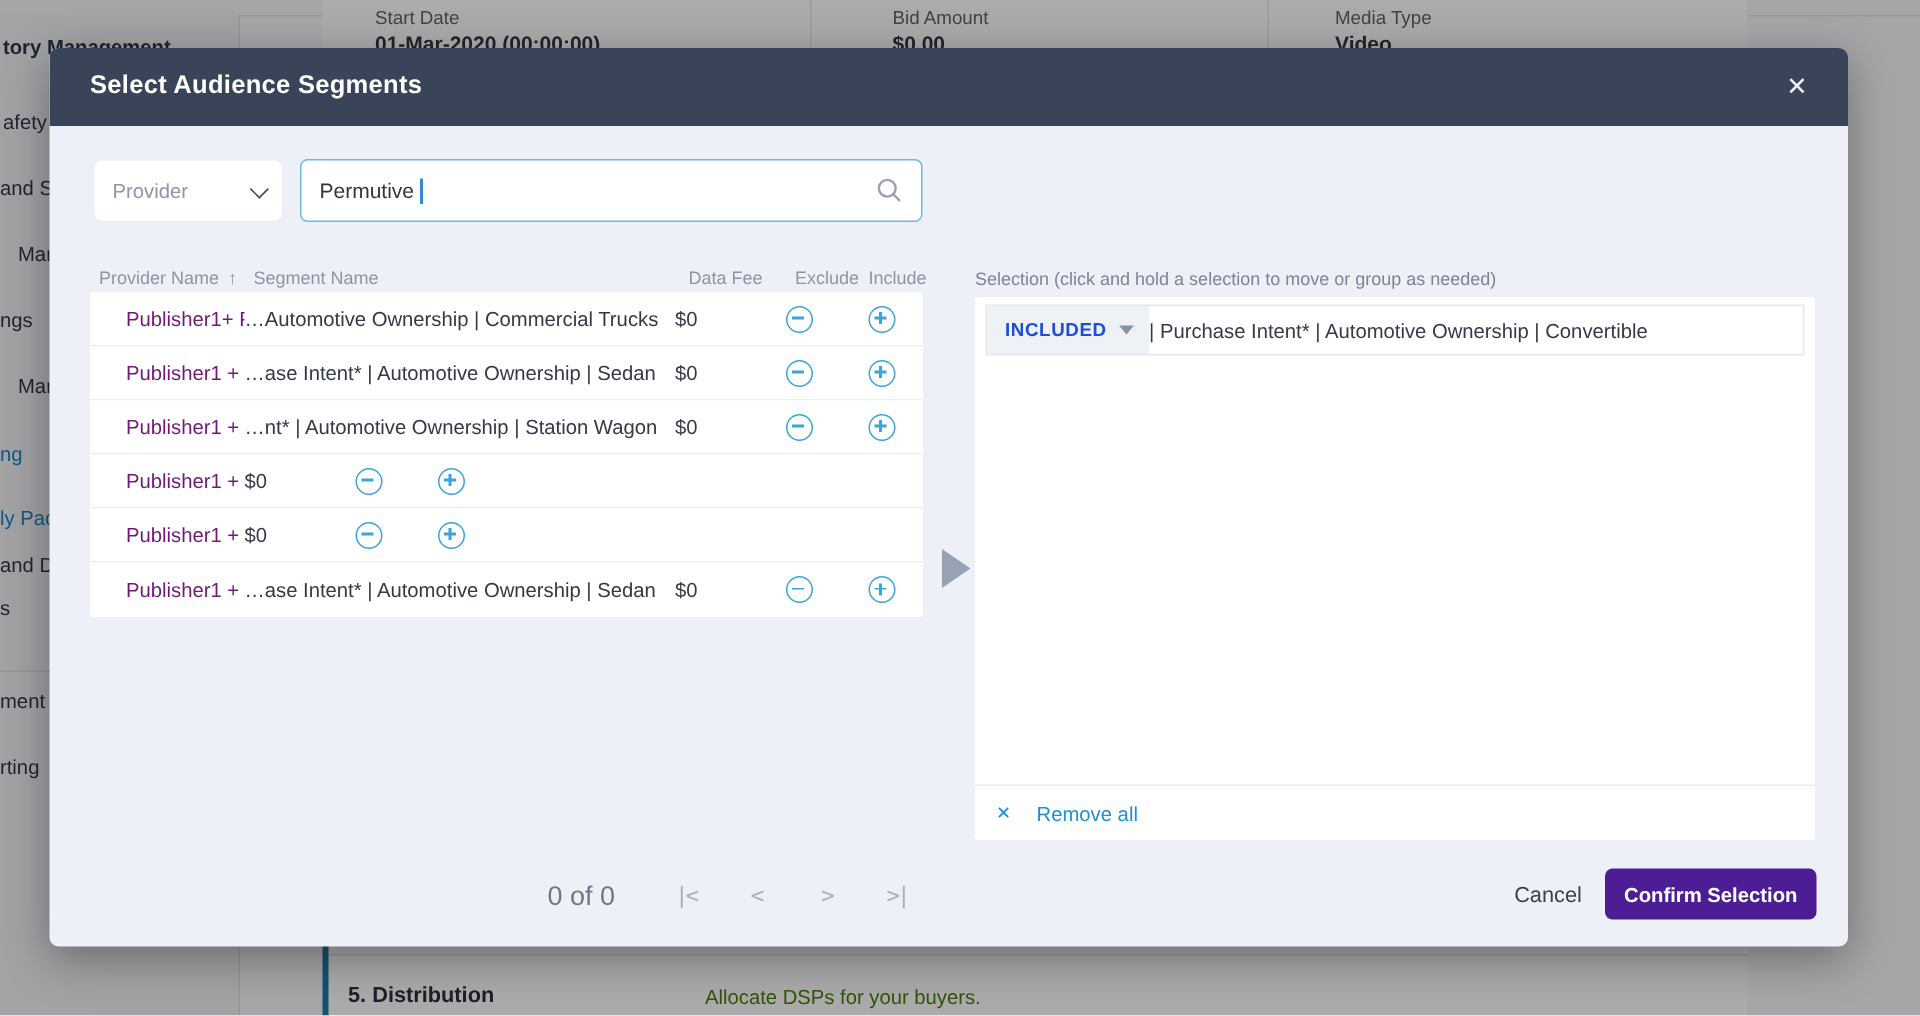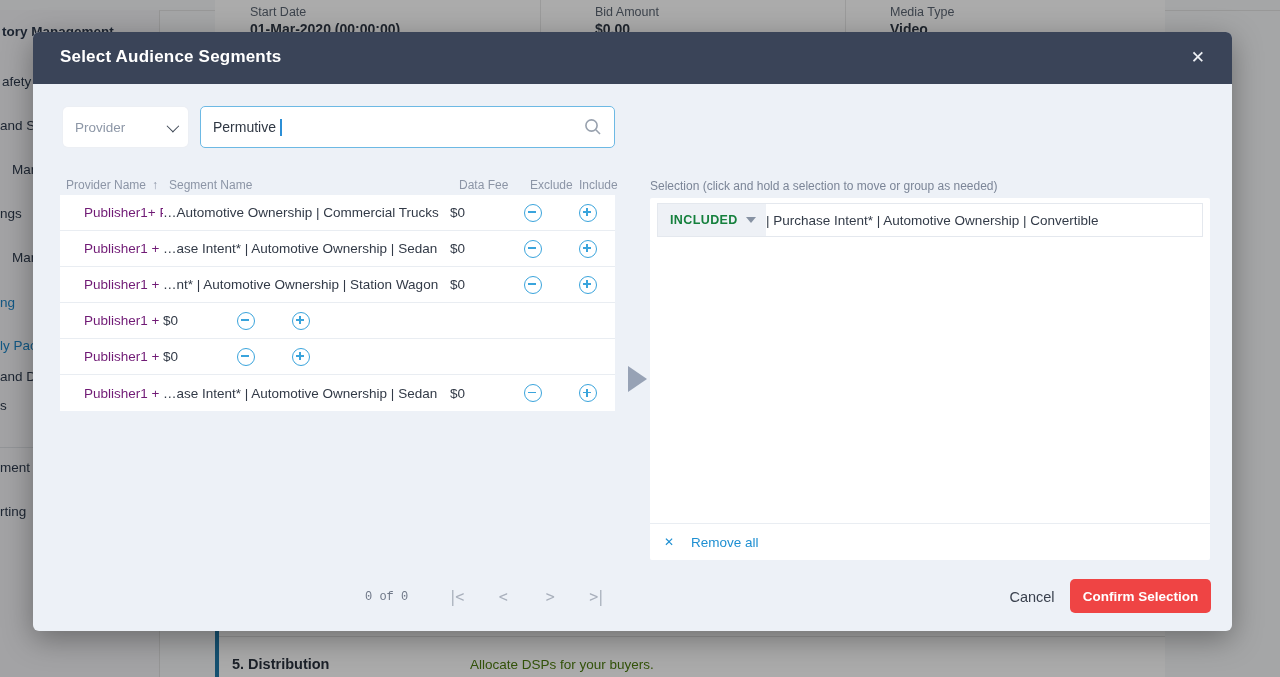--- a/index.html
+++ b/index.html
@@ -64,38 +64,38 @@
   #move-arrow { position:absolute; left:595px; top:334px; width:0; height:0;
                 border-left:19px solid #97a2b5; border-top:13px solid transparent; border-bottom:13px solid transparent; cursor:pointer; }
 
   
   #selection-label { position:absolute; left:617px; top:147px; font-size:12px; color:#7b8597; white-space:nowrap; }
   #selection-panel { position:absolute; left:617px; top:166px; width:560px; height:362px; background:#ffffff; border-radius:2px; }
   #selection-list { position:absolute; left:0; top:0; width:100%; height:325px; }
   .sel-row { position:absolute; left:7px; top:5px; width:546px; height:34px; border:1px solid #e4e8ee; background:#ffffff;
              display:flex; align-items:center; cursor:grab; }
   .sel-chip { width:108px; height:32px; background:#eef1f6; display:flex; align-items:center; padding:0 10px 0 12px; cursor:pointer; }
-  .sel-chip .state { flex:1; font-size:12.5px; font-weight:700; color:#15803d; letter-spacing:0.4px; }
+  .sel-chip .state { flex:1; font-size:12.5px; font-weight:700; color:#1d4ed8; letter-spacing:0.4px; }
   .tri-down { width:0; height:0; border-left:5px solid transparent; border-right:5px solid transparent; border-top:6px solid #8792a3; }
   .sel-text { font-size:13.5px; color:#333b48; white-space:nowrap; }
   #remove-all-row { position:absolute; left:0; top:325px; width:100%; height:37px; border-top:1px solid #e9edf2;
                     display:flex; align-items:center; cursor:pointer; }
   #remove-x { margin-left:14px; color:#1e8fd2; font-size:12px; }
   #remove-label { margin-left:17px; color:#1e8fd2; font-size:13.5px; }
 
   
   #pagination { position:absolute; left:332px; top:555px; display:flex; align-items:center; height:20px; }
-  #page-count { font-size:12px; color:#6f7888; margin-right:35px;font-family:Liberation Mono, monospace; }
+  #page-count { font-size:18px; color:#6f7888; margin-right:35px; }
   .pg-btn { width:24px; margin-right:23px; text-align:center; font-size:15px; color:#a9b0bc; cursor:pointer;
             font-family:"DejaVu Sans Mono", monospace; letter-spacing:-2px; }
 
   
   #cancel-btn { position:absolute; left:966px; top:553px; width:66px; height:24px; font-size:14.5px; color:#3a414e;
                 background:transparent; border:none; cursor:pointer; text-align:center; font-family:"Liberation Sans", sans-serif; }
-  #confirm-btn { position:absolute; left:1037px; top:547px; width:141px; height:34px; background:#ef4444; border:none;
+  #confirm-btn { position:absolute; left:1037px; top:547px; width:141px; height:34px; background:#4c1d95; border:none;
                  border-radius:5px; color:#ffffff; font-size:13.5px; font-weight:700; cursor:pointer;
                  font-family:"Liberation Sans", sans-serif; }
 </style>
 </head>
 <body>
 
 <div id="bg">
   <div class="bg-topline"></div>
 
   <div class="bg-sidebar">

